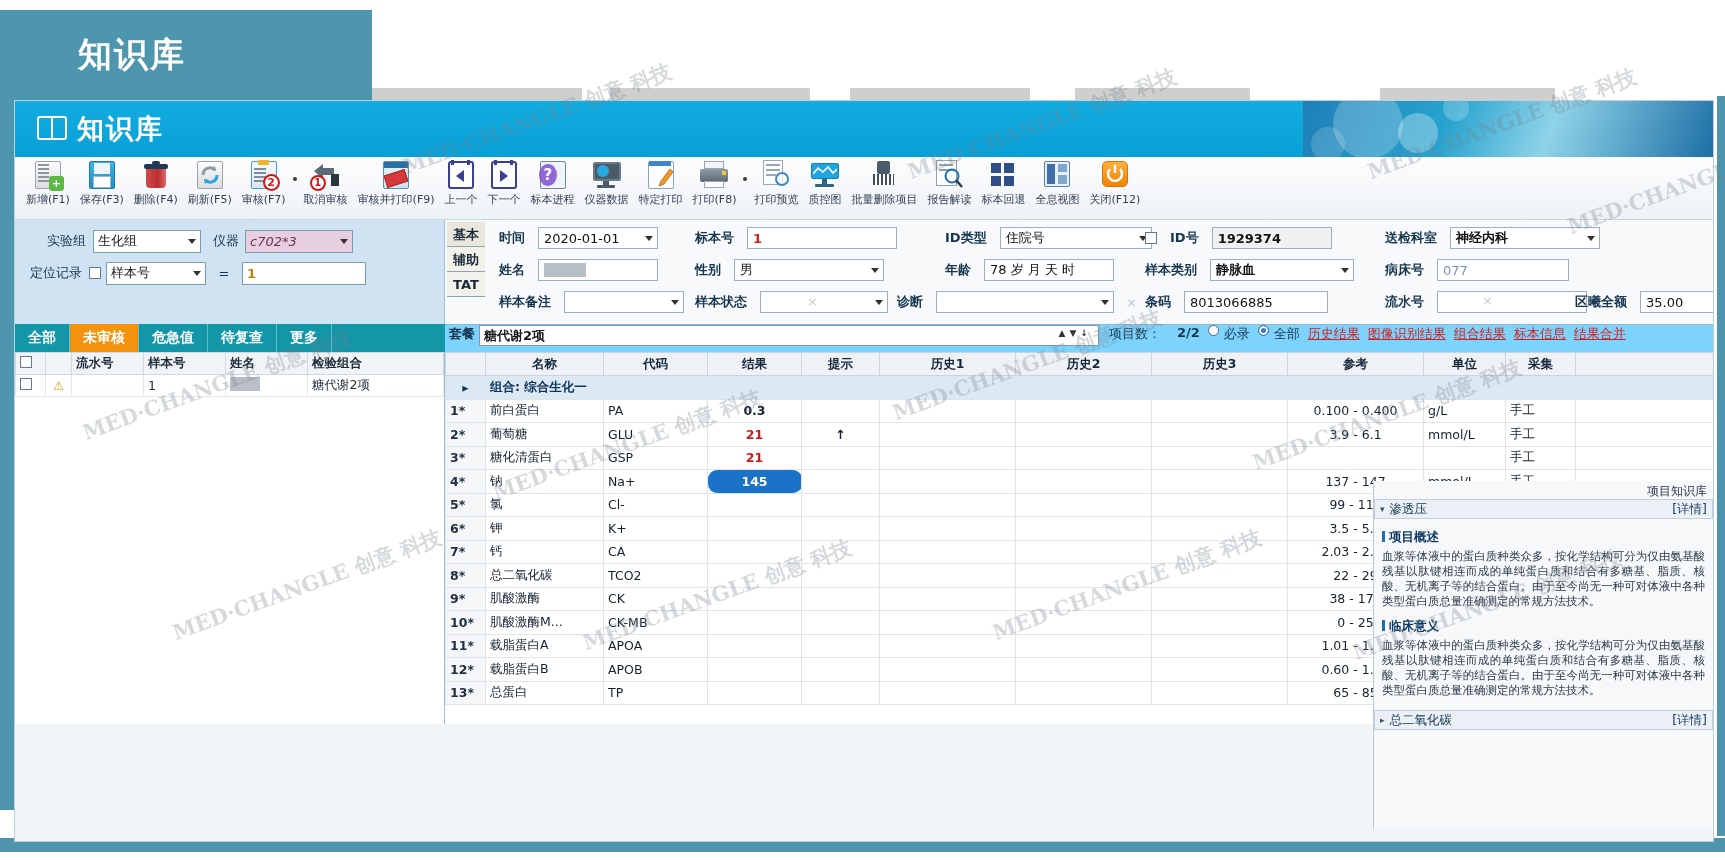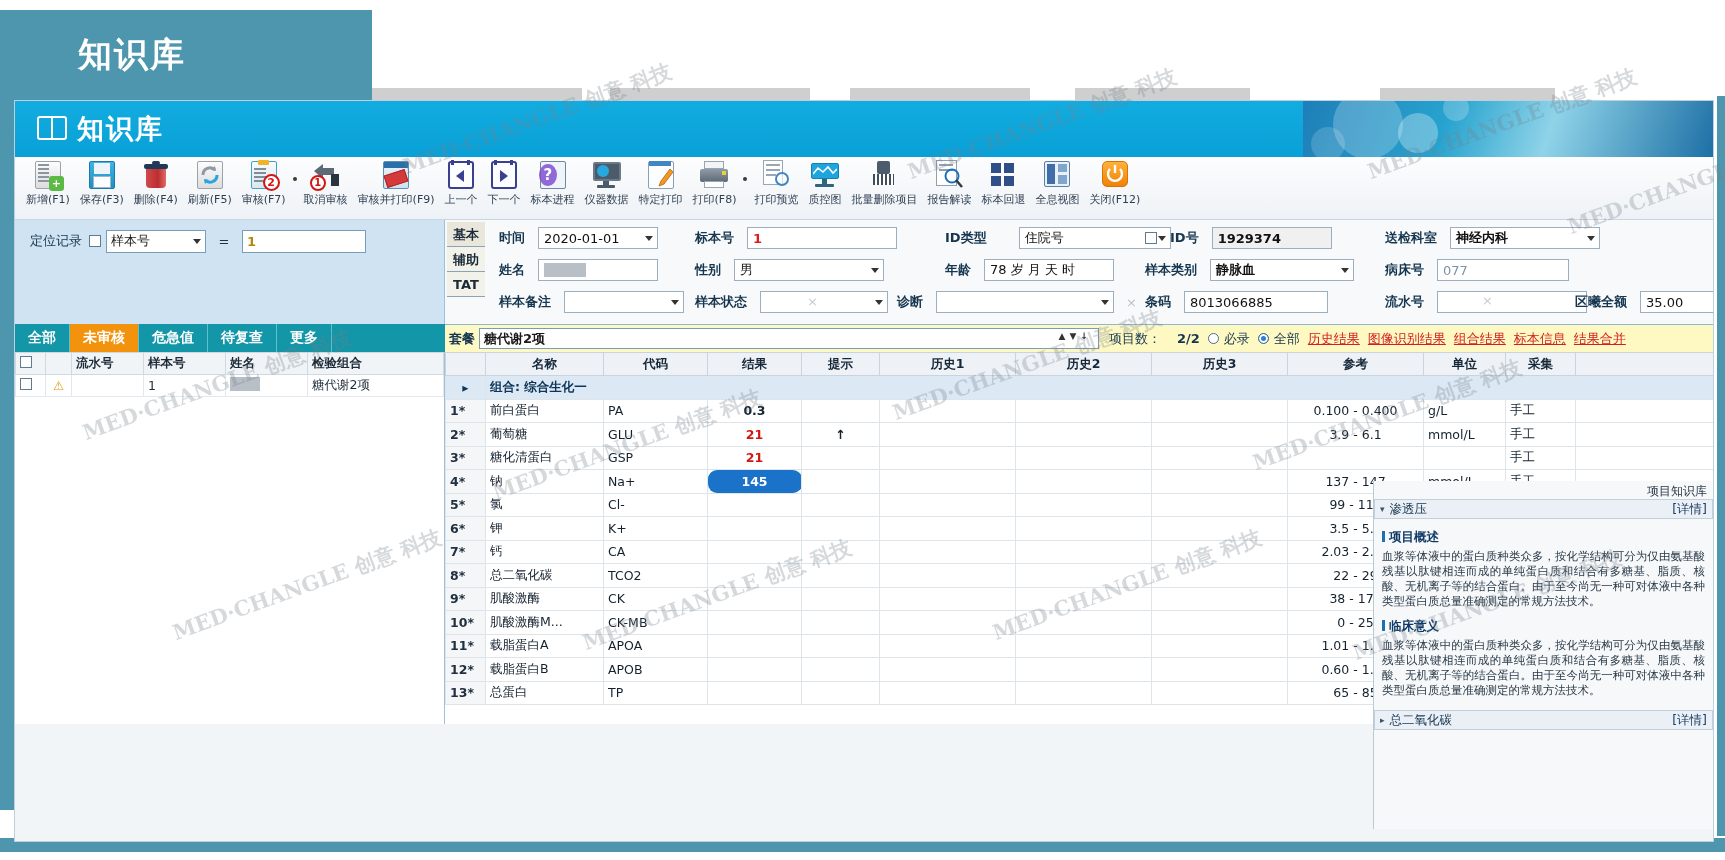--- a/index.html
+++ b/index.html
@@ -173,21 +173,21 @@
   .pv.grey{ background:#f0f0f0; }
   .pv.red{ color:#e01b1b; font-weight:bold; }
   .pv.bold{ font-weight:bold; }
   .pv.placeholder{ color:#7b93a8; }
   .masked{ display:inline-block; width:42px;height:14px;background:#b9bfc6; }
   .xmark{ color:#b9c4cd; font-size:13px; padding:0 4px; }
 
   
   .setbar{
     position:absolute; left:430px; top:223px; width:1270px; height:28px;
-    background:#fef9c3; border-top:1px solid #8fb6d2; display:flex; align-items:center;
+    background:#7dd3fc; border-top:1px solid #8fb6d2; display:flex; align-items:flex-start;
     padding-left:4px;
   }
   .setbar .slabel{ font-size:13px; font-weight:bold; color:#16364f; padding-right:4px; }
   .setbox{
     flex:0 0 620px; height:21px; background:#fff; border:1px solid #7a9cb5;
     display:flex; align-items:center; padding:0 4px; font-size:13px; font-weight:bold; color:#1a1a1a;
     position:relative;
   }
   .spin{ position:absolute; right:6px; top:2px; font-size:9px; color:#333; letter-spacing:4px; }
   .setbar .meta{ font-size:13px; color:#16364f; padding-left:10px; white-space:nowrap; }
@@ -492,20 +492,32 @@
             <line x1="8" y1="0" x2="8" y2="8" stroke="#fff" stroke-width="2.4"></line>
           </svg>
         </div>
         <div class="lbl">关闭(F12)</div>
       </div>
 
     </div>
 
     <div class="querybar">
 
+      <div class="qrow">
+        <div class="qlabel">实验组</div>
+        <div class="ipt dd" style="width:108px;">
+          <span>生化组</span>
+          <span class="arrow"></span>
+        </div>
+        <div style="width:44px;text-align:right;padding-right:6px;font-size:13px;color:#16364f;">仪器</div>
+        <div class="ipt dd pink" style="width:108px;">
+          <span>c702*3</span>
+          <span class="arrow"></span>
+        </div>
+      </div>
 
       <div class="qrow">
         <div class="qlabel w90" style="width:66px;">定位记录</div>
         <span class="chk"></span>
         <div class="ipt dd" style="width:100px;">
           <span>样本号</span>
           <span class="arrow"></span>
         </div>
         <div style="width:36px;text-align:center;font-size:13px;color:#16364f;">=</div>
         <div class="ipt" style="width:124px;color:#b8860b;font-weight:bold;">
@@ -580,21 +592,21 @@
         </span>
       </div>
       <div class="pfield" style="left:250px;top:6px;">
         <span class="pl">标本号</span>
         <span class="pv red" style="width:150px;">
           <span>1</span>
         </span>
       </div>
       <div class="pfield" style="left:500px;top:6px;">
         <span class="pl">ID类型</span>
-        <span class="pv dd" style="width:152px;margin-left:19px;">
+        <span class="pv dd" style="width:152px;">
           <span>住院号</span>
           <span class="arrow"></span>
         </span>
       </div>
       <div class="pfield" style="left:700px;top:6px;">
         <span class="chk"></span>
         <span class="pl">ID号</span>
         <span class="pv grey bold" style="width:120px;">
           <span>1929374</span>
         </span>

